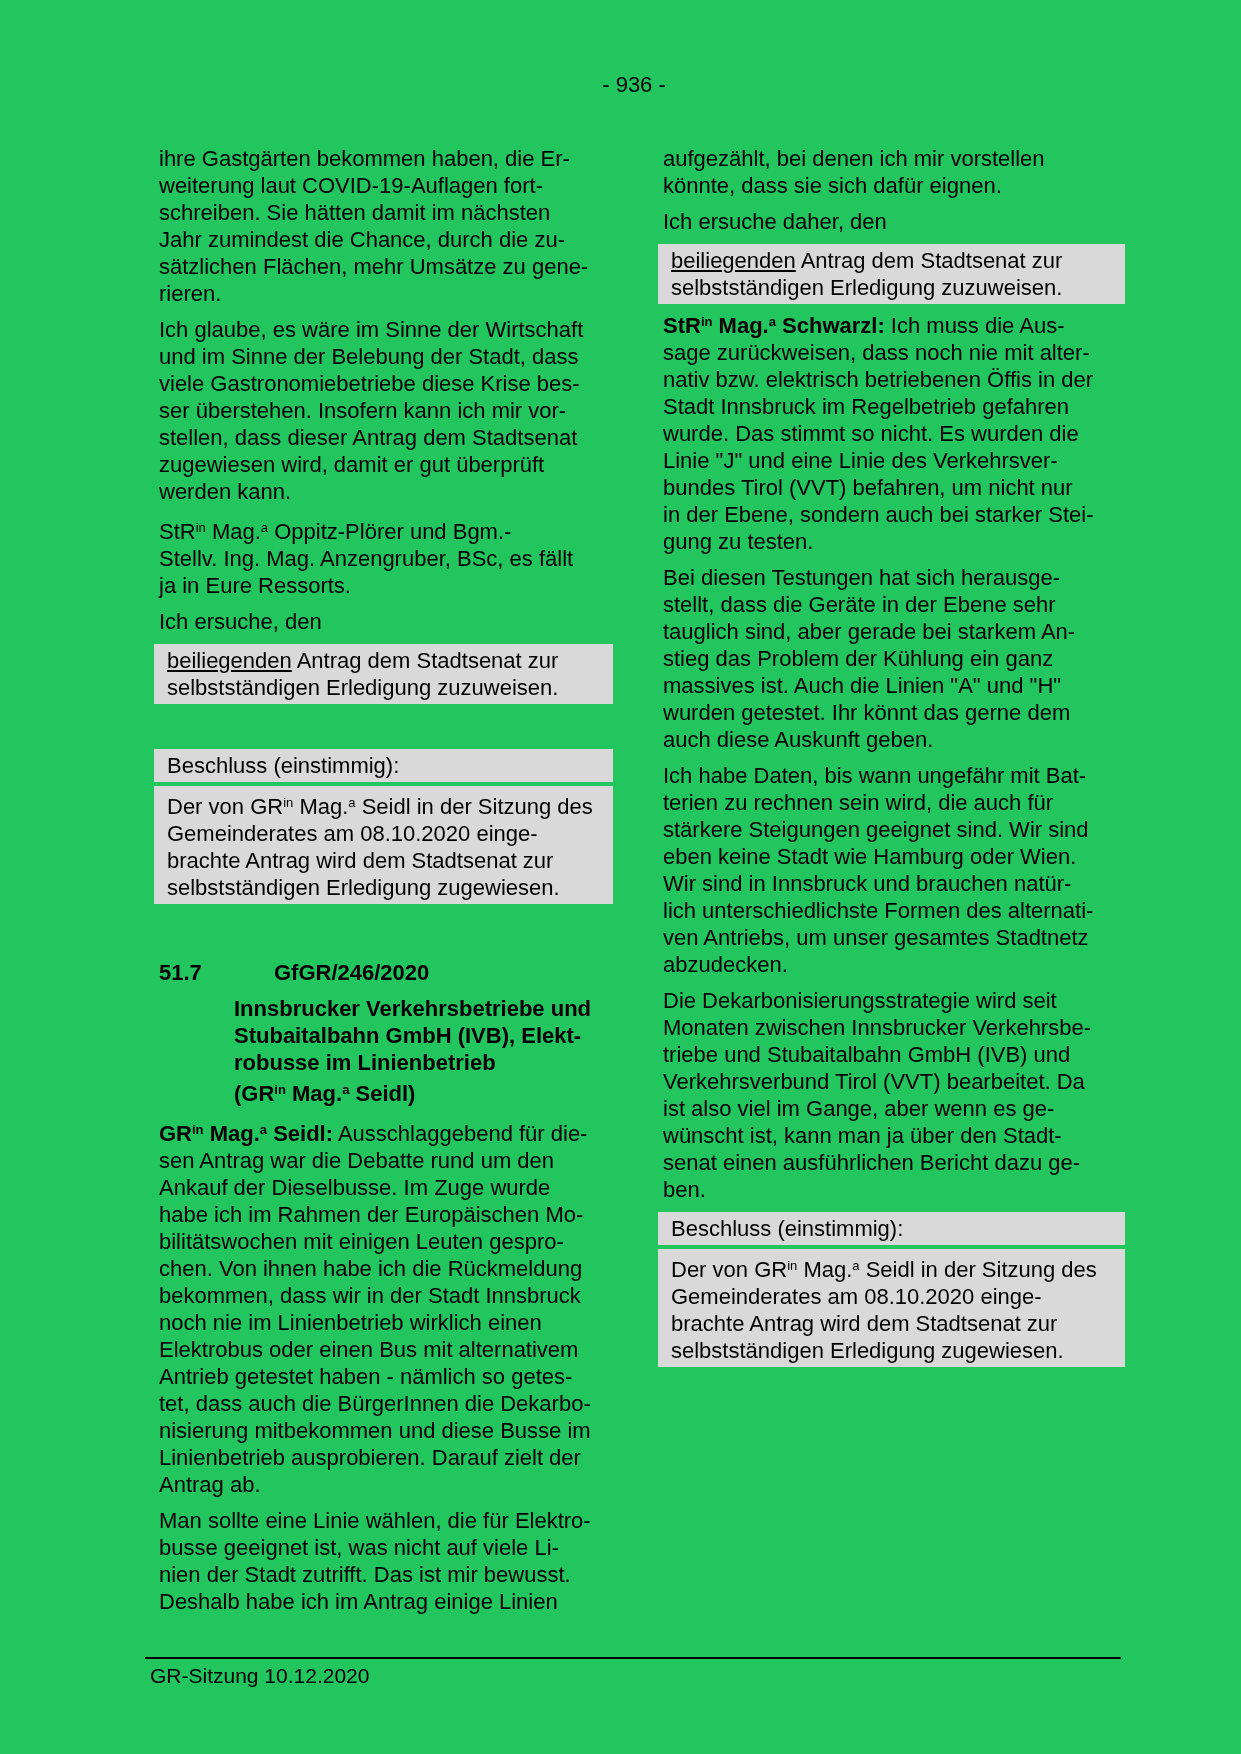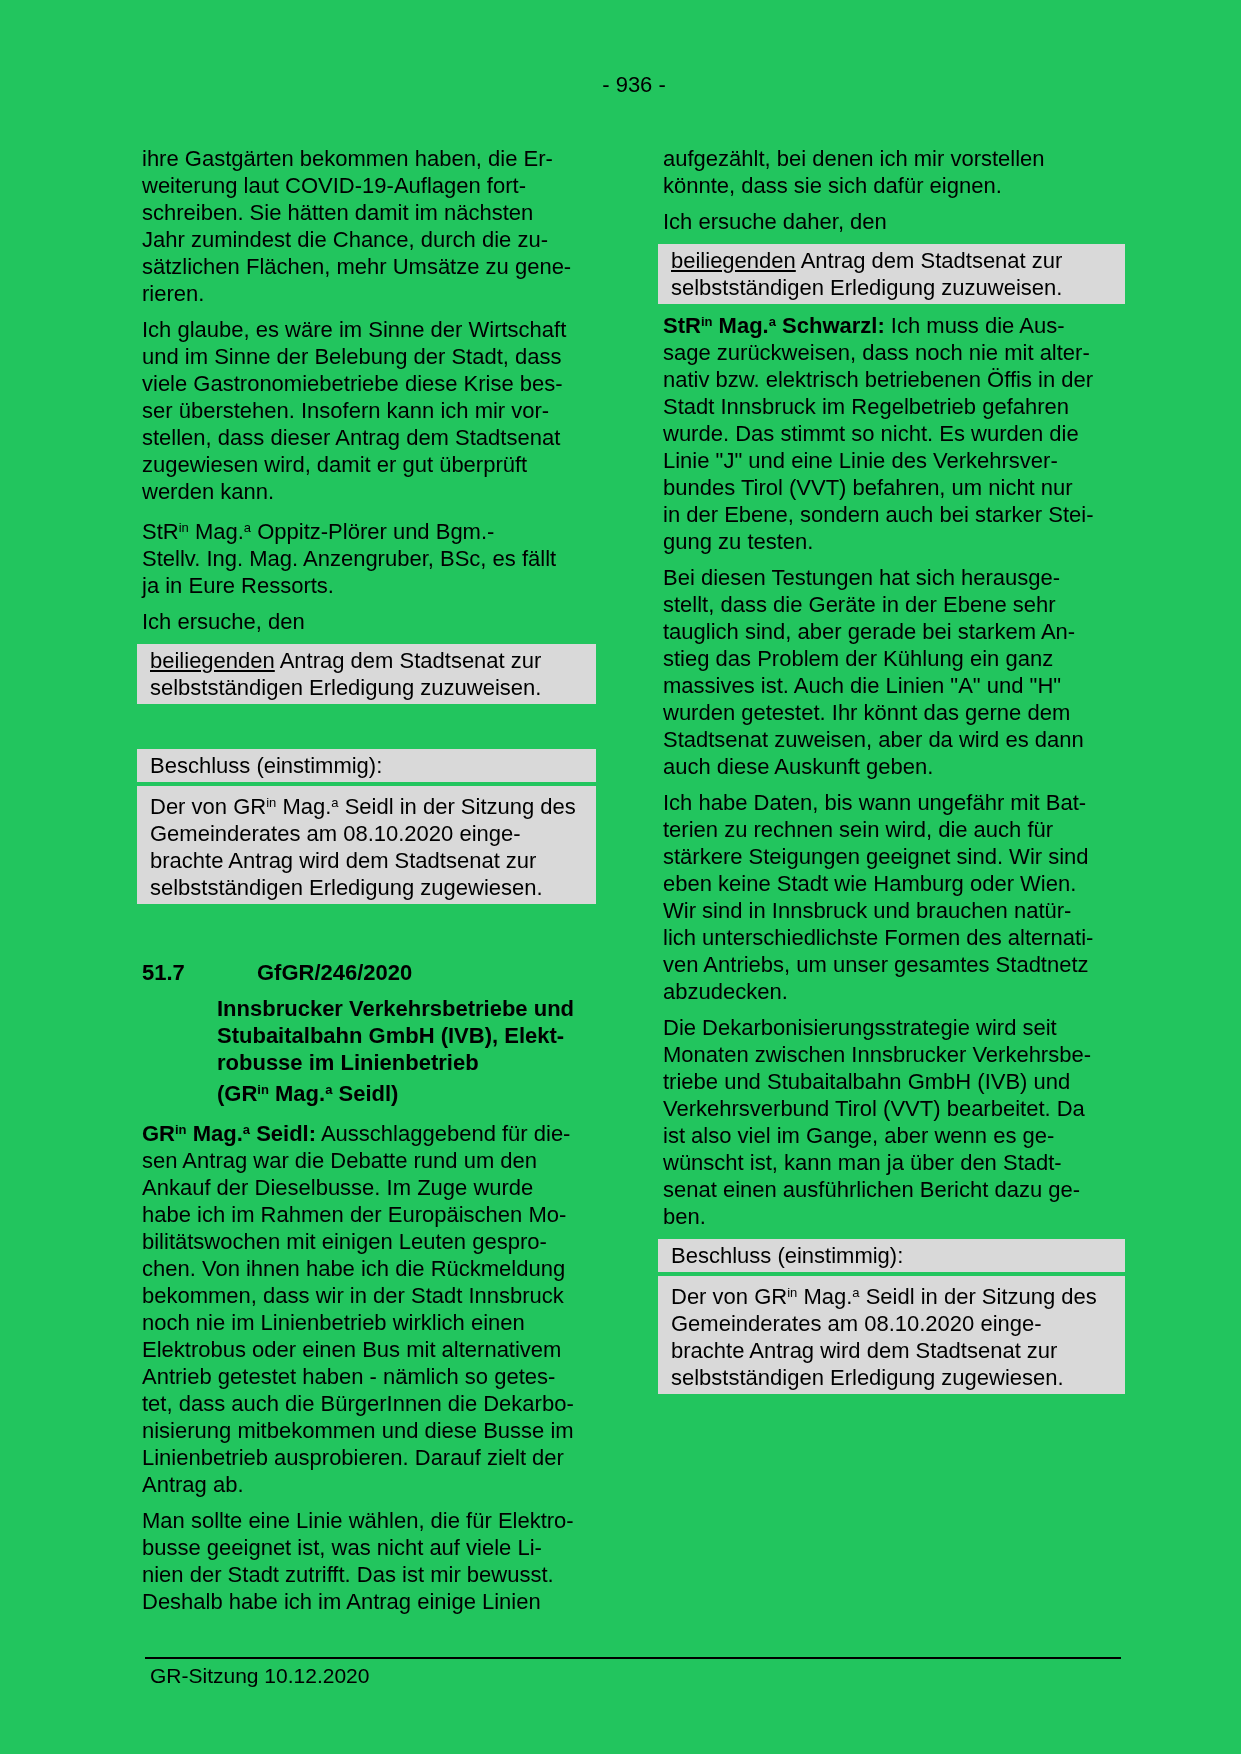--- a/index.html
+++ b/index.html
@@ -9,21 +9,21 @@
     background:#22c55e;
     font-family:Liberation Sans, sans-serif;
     color:#000000;
     overflow:hidden;
   }
   .page-number{
     position:absolute;left:143px;top:74px;width:982px;
     text-align:center;font-size:22px;line-height:22px;
   }
   .column{position:absolute;top:145px;font-size:22px;}
-  .column.left{left:137px;width:459px;}
+  .column.left{left:154px;width:459px;}
   .column.right{left:658px;width:467px;}
   .block{margin:0 0 9px 0;}
   .line{line-height:27px;white-space:pre;padding-left:5px;}
   .hl{margin-bottom:4px;padding:3px 8px;}
   .sub .line{padding-left:80px;font-weight:700;}
   .section{display:flex;font-weight:700;line-height:27px;margin:0 0 9px 0;gap:40px;}
   .secnum{padding-left:5px;width:75px;flex:none;}
   .b{font-weight:700;}
   .u{text-decoration:underline;}
   .sup{font-size:13px;vertical-align:7px;}
@@ -136,21 +136,20 @@
         <div class="line"><span>in der Ebene, sondern auch bei starker Stei-</span></div>
         <div class="line"><span>gung zu testen.</span></div>
       </div>
       <div class="block p">
         <div class="line"><span>Bei diesen Testungen hat sich herausge-</span></div>
         <div class="line"><span>stellt, dass die Geräte in der Ebene sehr</span></div>
         <div class="line"><span>tauglich sind, aber gerade bei starkem An-</span></div>
         <div class="line"><span>stieg das Problem der Kühlung ein ganz</span></div>
         <div class="line"><span>massives ist. Auch die Linien "A" und "H"</span></div>
         <div class="line"><span>wurden getestet. Ihr könnt das gerne dem</span></div>
-        <div class="line"><span>Stadtsenat zuweisen, aber da wird es dann</span></div>
         <div class="line"><span>auch diese Auskunft geben.</span></div>
       </div>
       <div class="block p">
         <div class="line"><span>Ich habe Daten, bis wann ungefähr mit Bat-</span></div>
         <div class="line"><span>terien zu rechnen sein wird, die auch für</span></div>
         <div class="line"><span>stärkere Steigungen geeignet sind. Wir sind</span></div>
         <div class="line"><span>eben keine Stadt wie Hamburg oder Wien.</span></div>
         <div class="line"><span>Wir sind in Innsbruck und brauchen natür-</span></div>
         <div class="line"><span>lich unterschiedlichste Formen des alternati-</span></div>
         <div class="line"><span>ven Antriebs, um unser gesamtes Stadtnetz</span></div>

